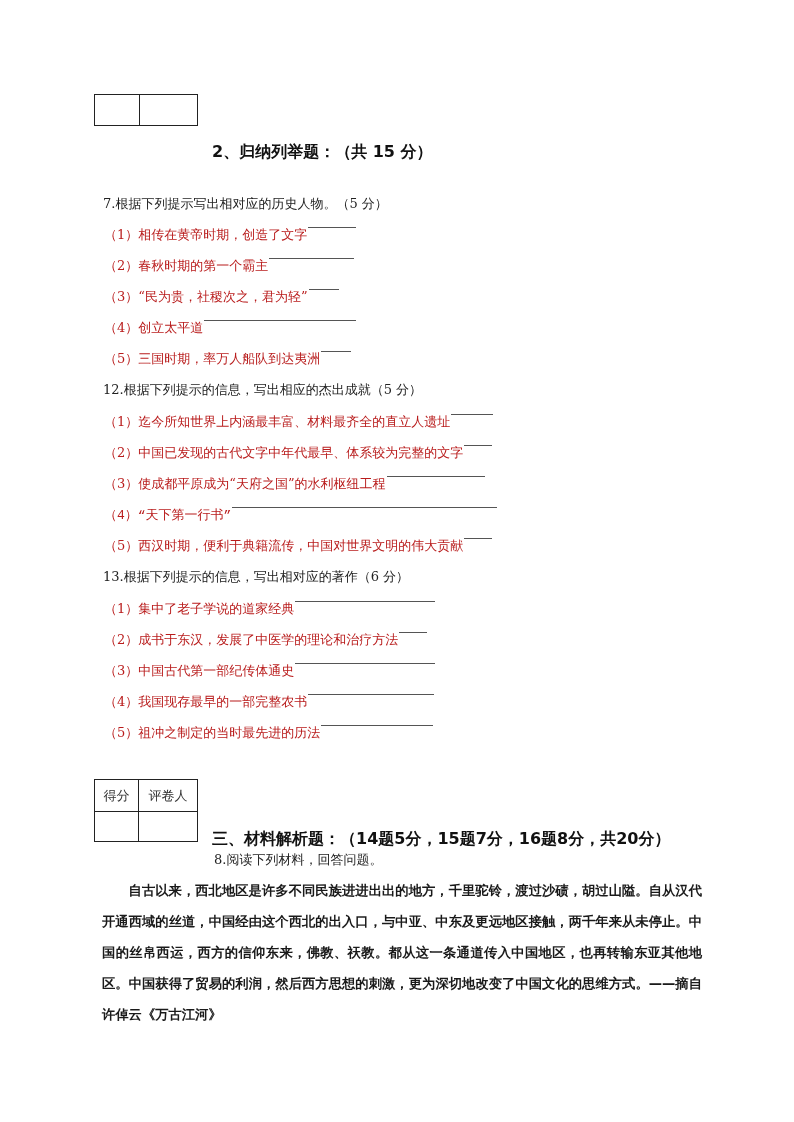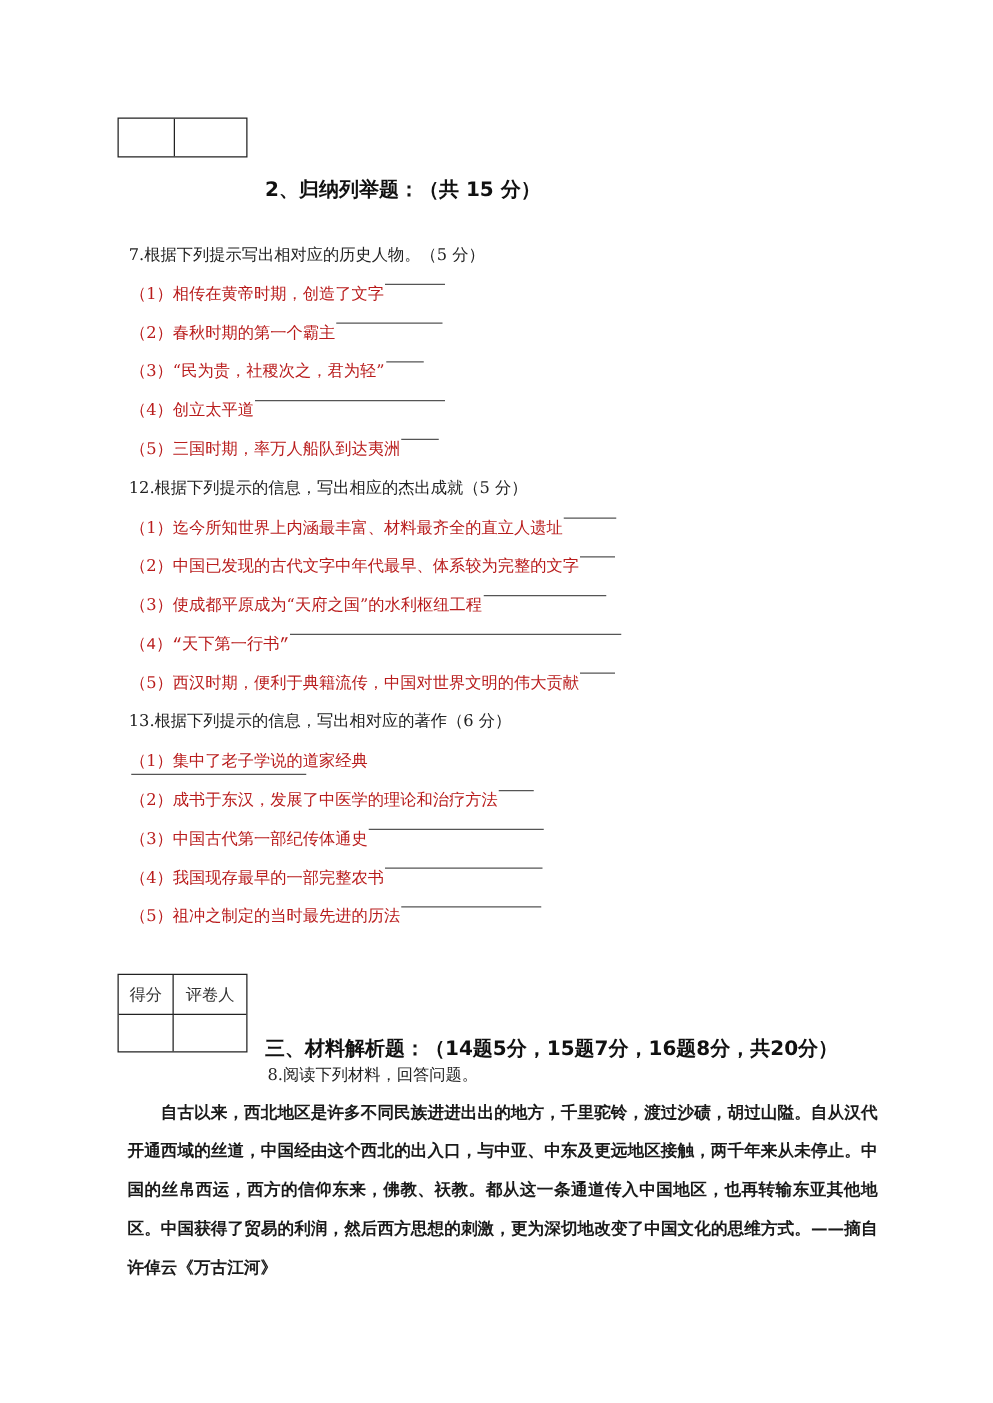--- a/index.html
+++ b/index.html
@@ -145,21 +145,21 @@
 <div class="abs q-item" style="top:506px;font-family:Liberation Mono, monospace;">
   <span>（4）“天下第一行书”</span>
   <span class="blank" style="width:265px;"></span>
 </div>
 <div class="abs q-item" style="top:537px;">
   <span>（5）西汉时期，便利于典籍流传，中国对世界文明的伟大贡献</span>
   <span class="blank" style="width:28px;"></span>
 </div>
 
 <div class="abs q-head" style="top:568px;">13.根据下列提示的信息，写出相对应的著作（6 分）</div>
-<div class="abs q-item" style="top:600px;flex-direction:column;">
+<div class="abs q-item" style="top:600px;">
   <span>（1）集中了老子学说的道家经典</span>
   <span class="blank" style="width:140px;"></span>
 </div>
 <div class="abs q-item" style="top:631px;">
   <span>（2）成书于东汉，发展了中医学的理论和治疗方法</span>
   <span class="blank" style="width:28px;"></span>
 </div>
 <div class="abs q-item" style="top:662px;">
   <span>（3）中国古代第一部纪传体通史</span>
   <span class="blank" style="width:140px;"></span>

